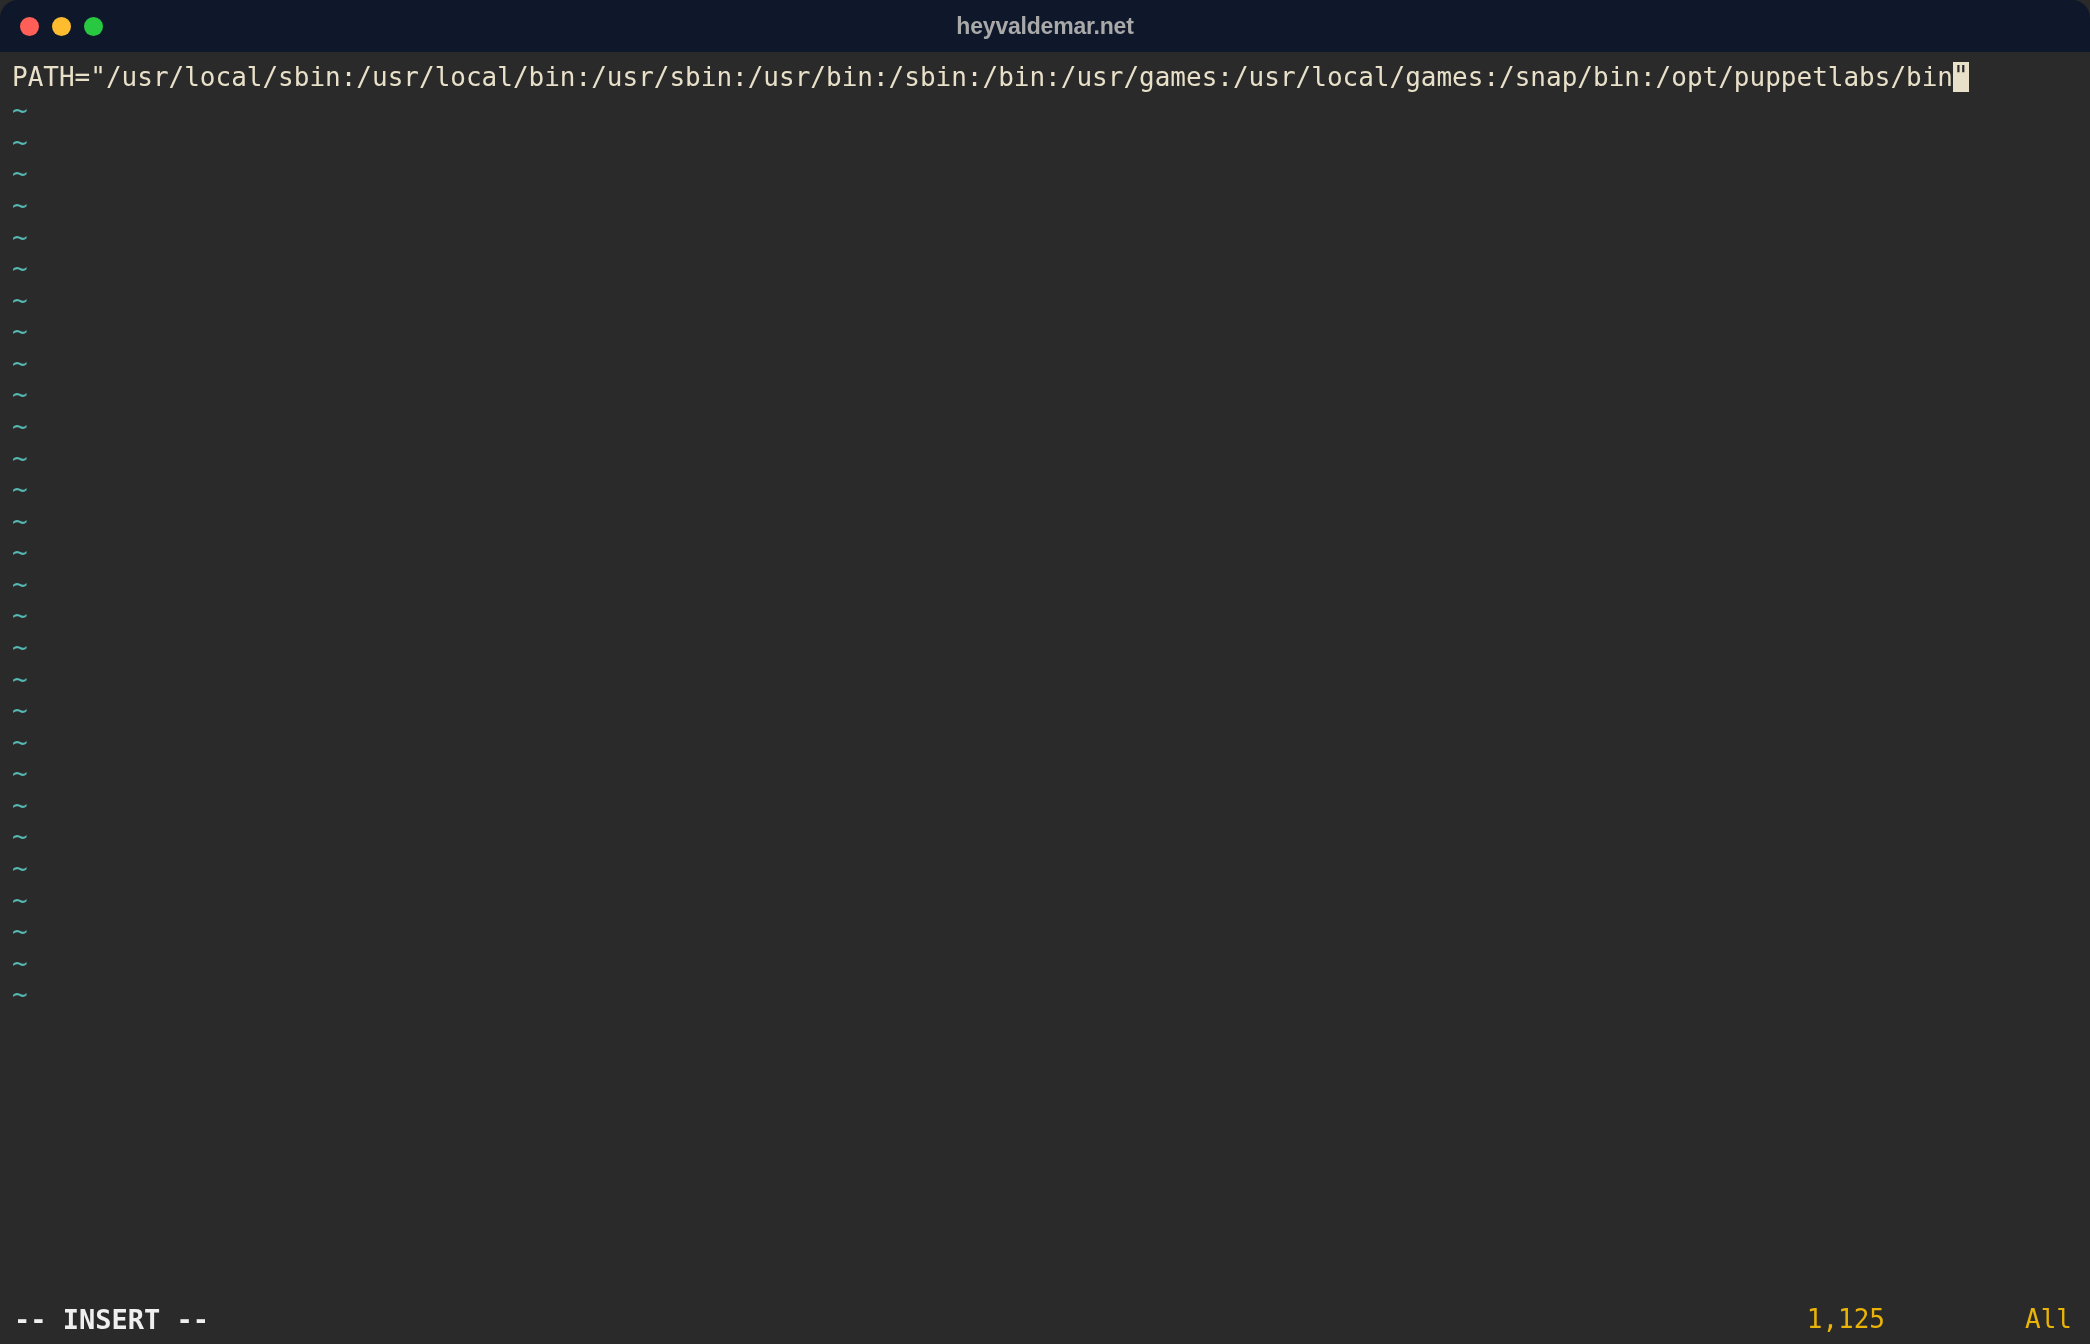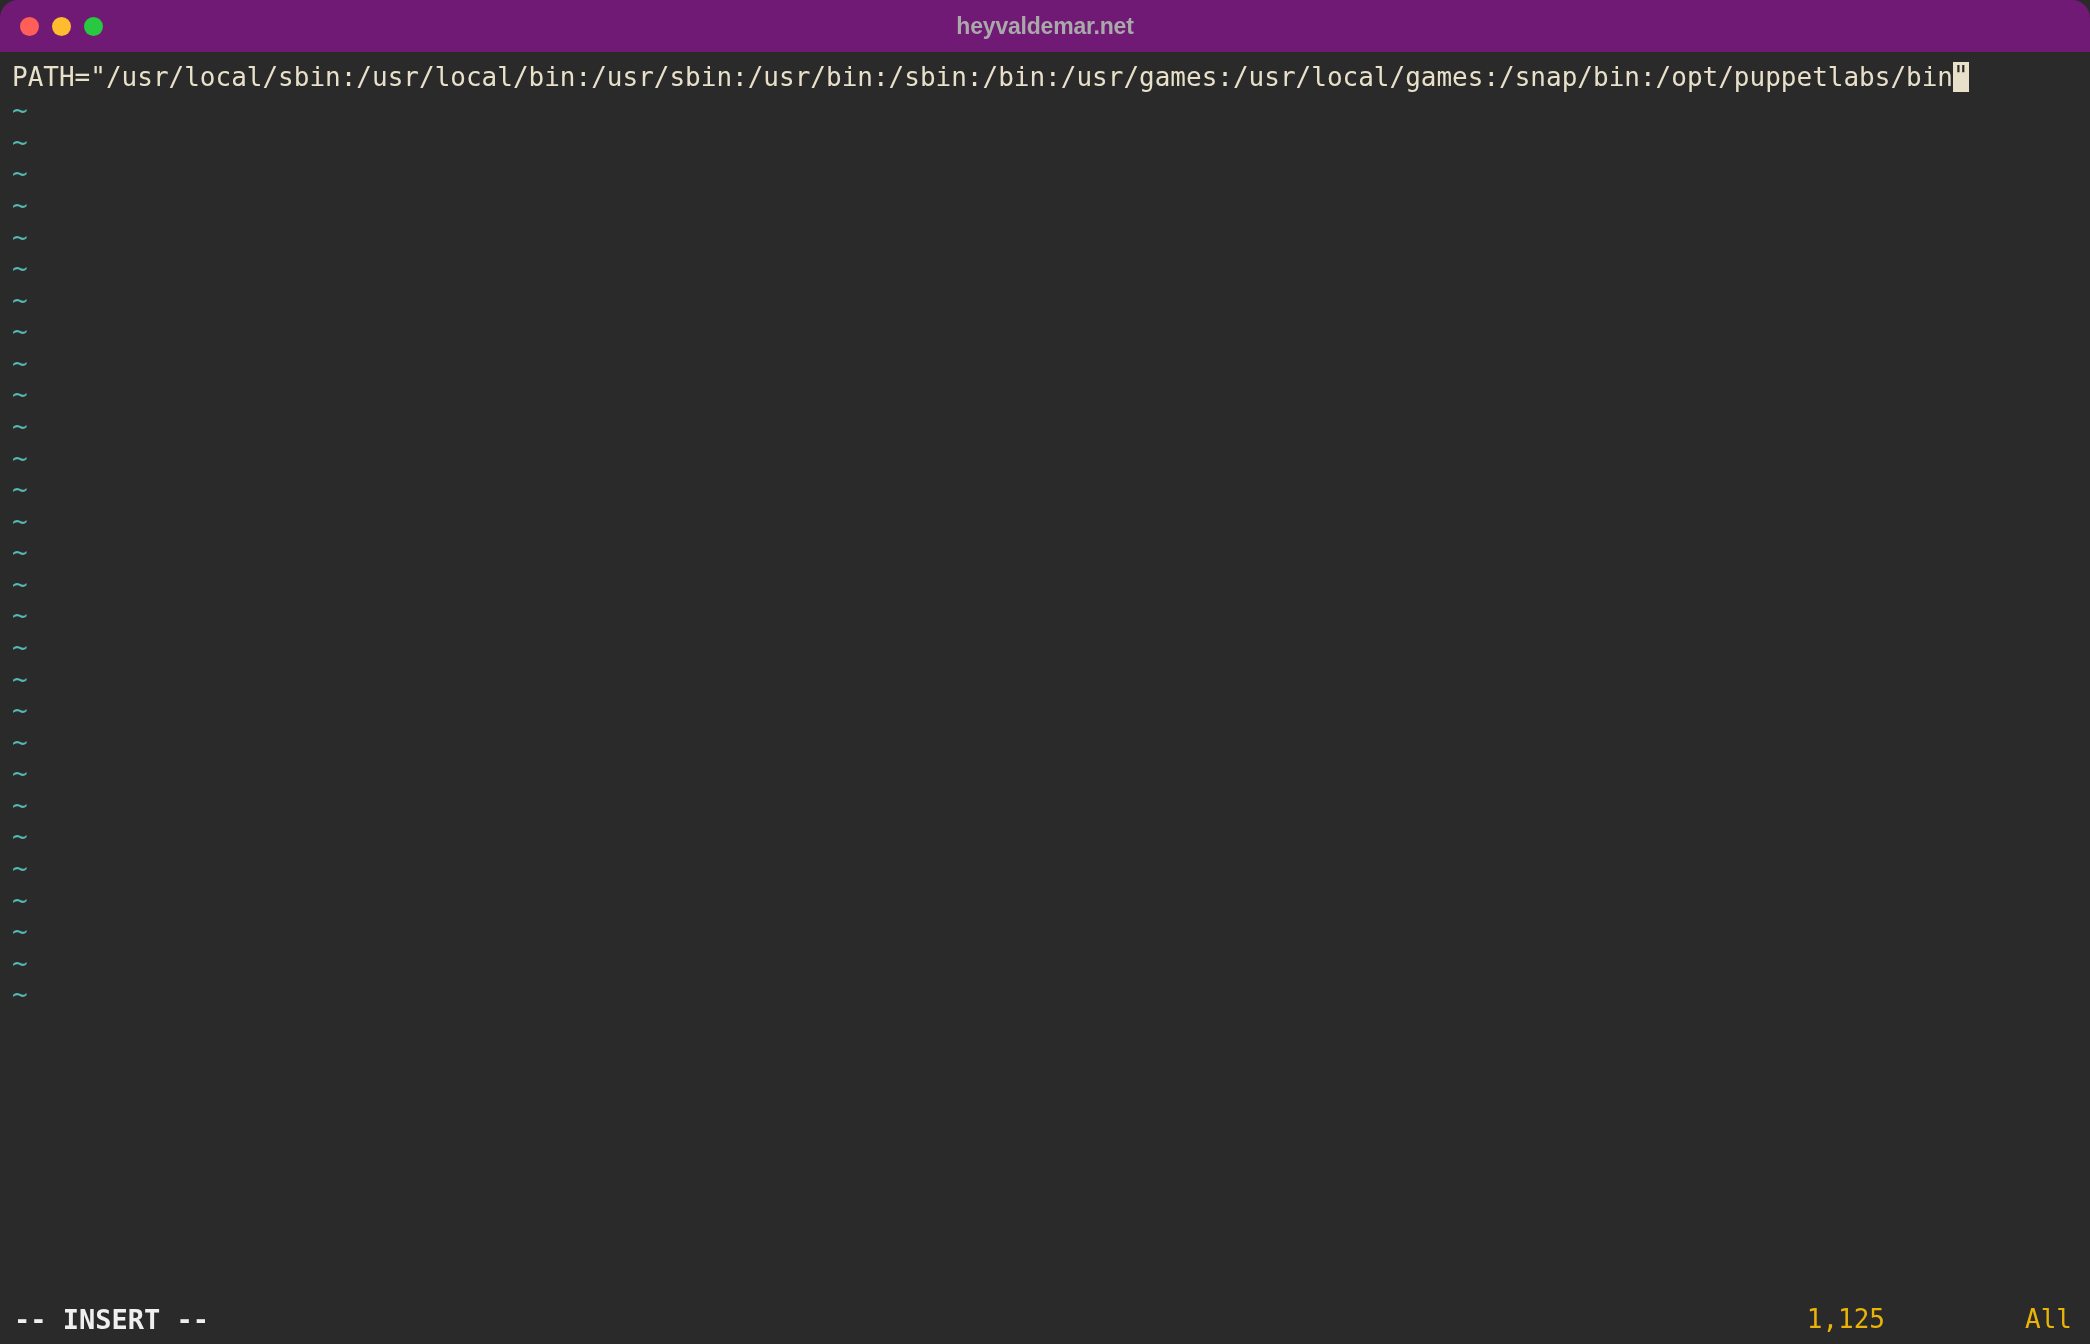--- a/index.html
+++ b/index.html
@@ -8,21 +8,21 @@
       font-family: "SF Mono", "Menlo", "Monaco", "Consolas", monospace;
       width: 2090px;
       height: 1344px;
       border-radius: 18px;
       overflow: hidden;
       display: flex;
       flex-direction: column;
     }
     .titlebar {
       height: 52px;
-      background: #701a75;
+      background: #0f172a;
       display: flex;
       align-items: center;
       padding: 0 20px;
       position: relative;
       flex-shrink: 0;
     }
     .traffic-lights {
       display: flex;
       gap: 13px;
       align-items: center;

